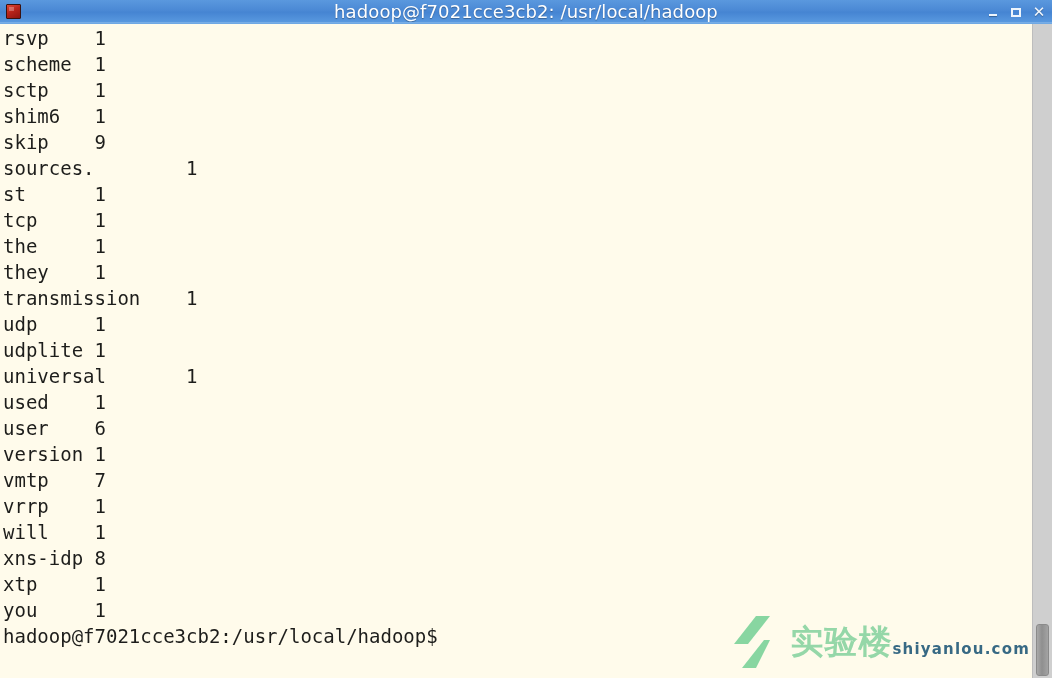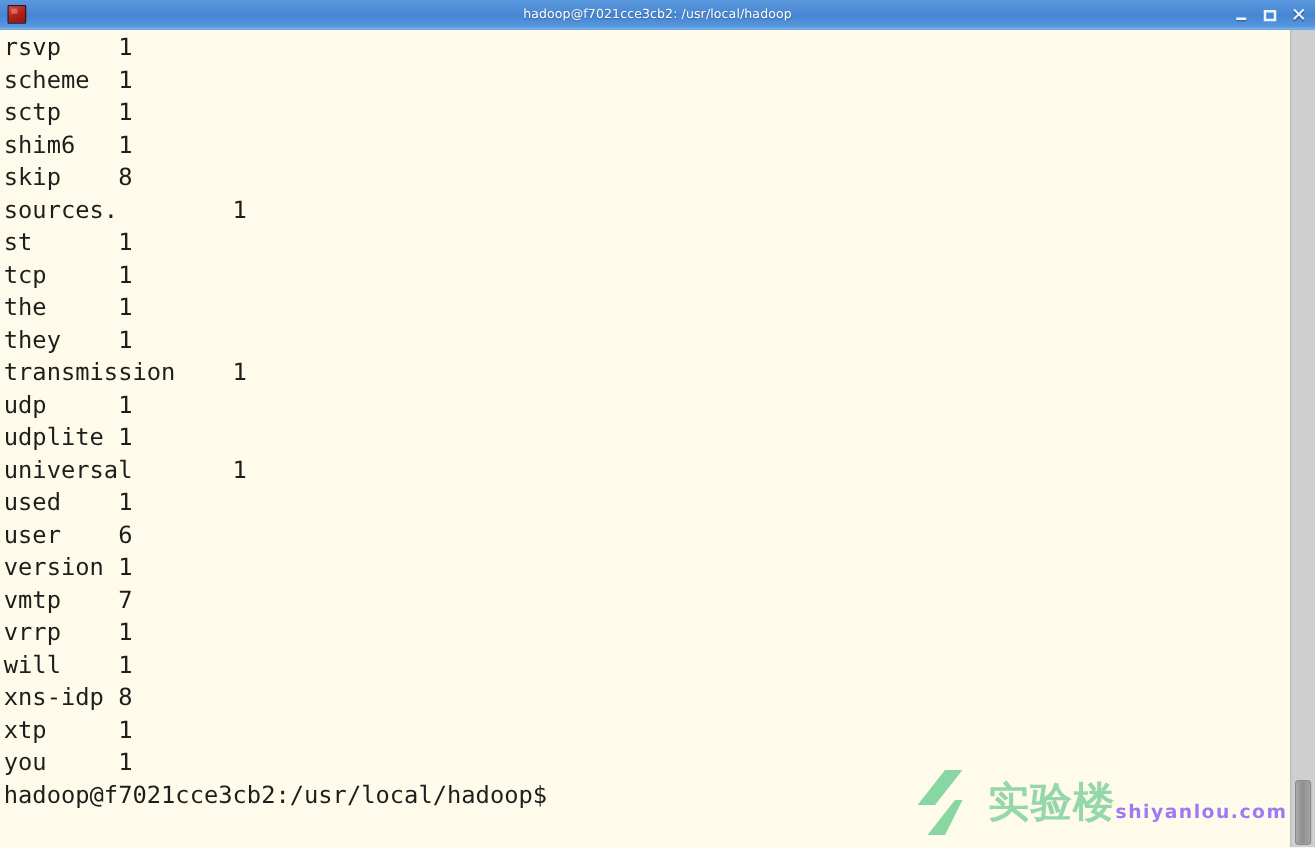--- a/index.html
+++ b/index.html
@@ -45,21 +45,21 @@
   }
   .app-icon::before{
     content:"";
     position:absolute; left:2px; top:2px; width:5px; height:4px;
     background:rgba(255,255,255,.28);
   }
   #title-text {
     position:absolute;
     left:0; right:0;
     text-align:center;
-    font-size:10px;
+    font-size:18px;
     color:#ffffff;
     letter-spacing:.1px;
     text-shadow:0 1px 1px rgba(0,0,0,.32);
     white-space:nowrap;
     pointer-events:none;
   }
   #win-controls {
     position:absolute; right:6px; top:0;
     height:24px;
     display:flex; align-items:center; gap:9px;
@@ -146,21 +146,21 @@
   #wm-text { display:flex; flex-direction:row; align-items:center; }
   #wm-cn {
     font-family:"DejaVu Sans", sans-serif;
     font-size:33px; font-weight:bold;
     color:#7ed09a; line-height:1.05;
     letter-spacing:1px;
   }
   #wm-en {
     font-family:"DejaVu Sans", sans-serif;
     font-size:15px; font-weight:bold;
-    color:#8b5cf6; letter-spacing:1.2px;
+    color:#0c4a6e; letter-spacing:1.2px;
     margin-top:14px;
   }
 </style>
 </head>
 <body>
 
 <div id="window">
 
   <div id="titlebar">
     <div class="app-icon"></div>
@@ -173,21 +173,21 @@
   </div>
 
   <div id="body-wrap">
 
     <div id="terminal">
       <div id="lines">
           <div class="line">rsvp    1</div>
           <div class="line">scheme  1</div>
           <div class="line">sctp    1</div>
           <div class="line">shim6   1</div>
-          <div class="line">skip    8</div>
+          <div class="line">skip    9</div>
           <div class="line">sources.        1</div>
           <div class="line">st      1</div>
           <div class="line">tcp     1</div>
           <div class="line">the     1</div>
           <div class="line">they    1</div>
           <div class="line">transmission    1</div>
           <div class="line">udp     1</div>
           <div class="line">udplite 1</div>
           <div class="line">universal       1</div>
           <div class="line">used    1</div>

